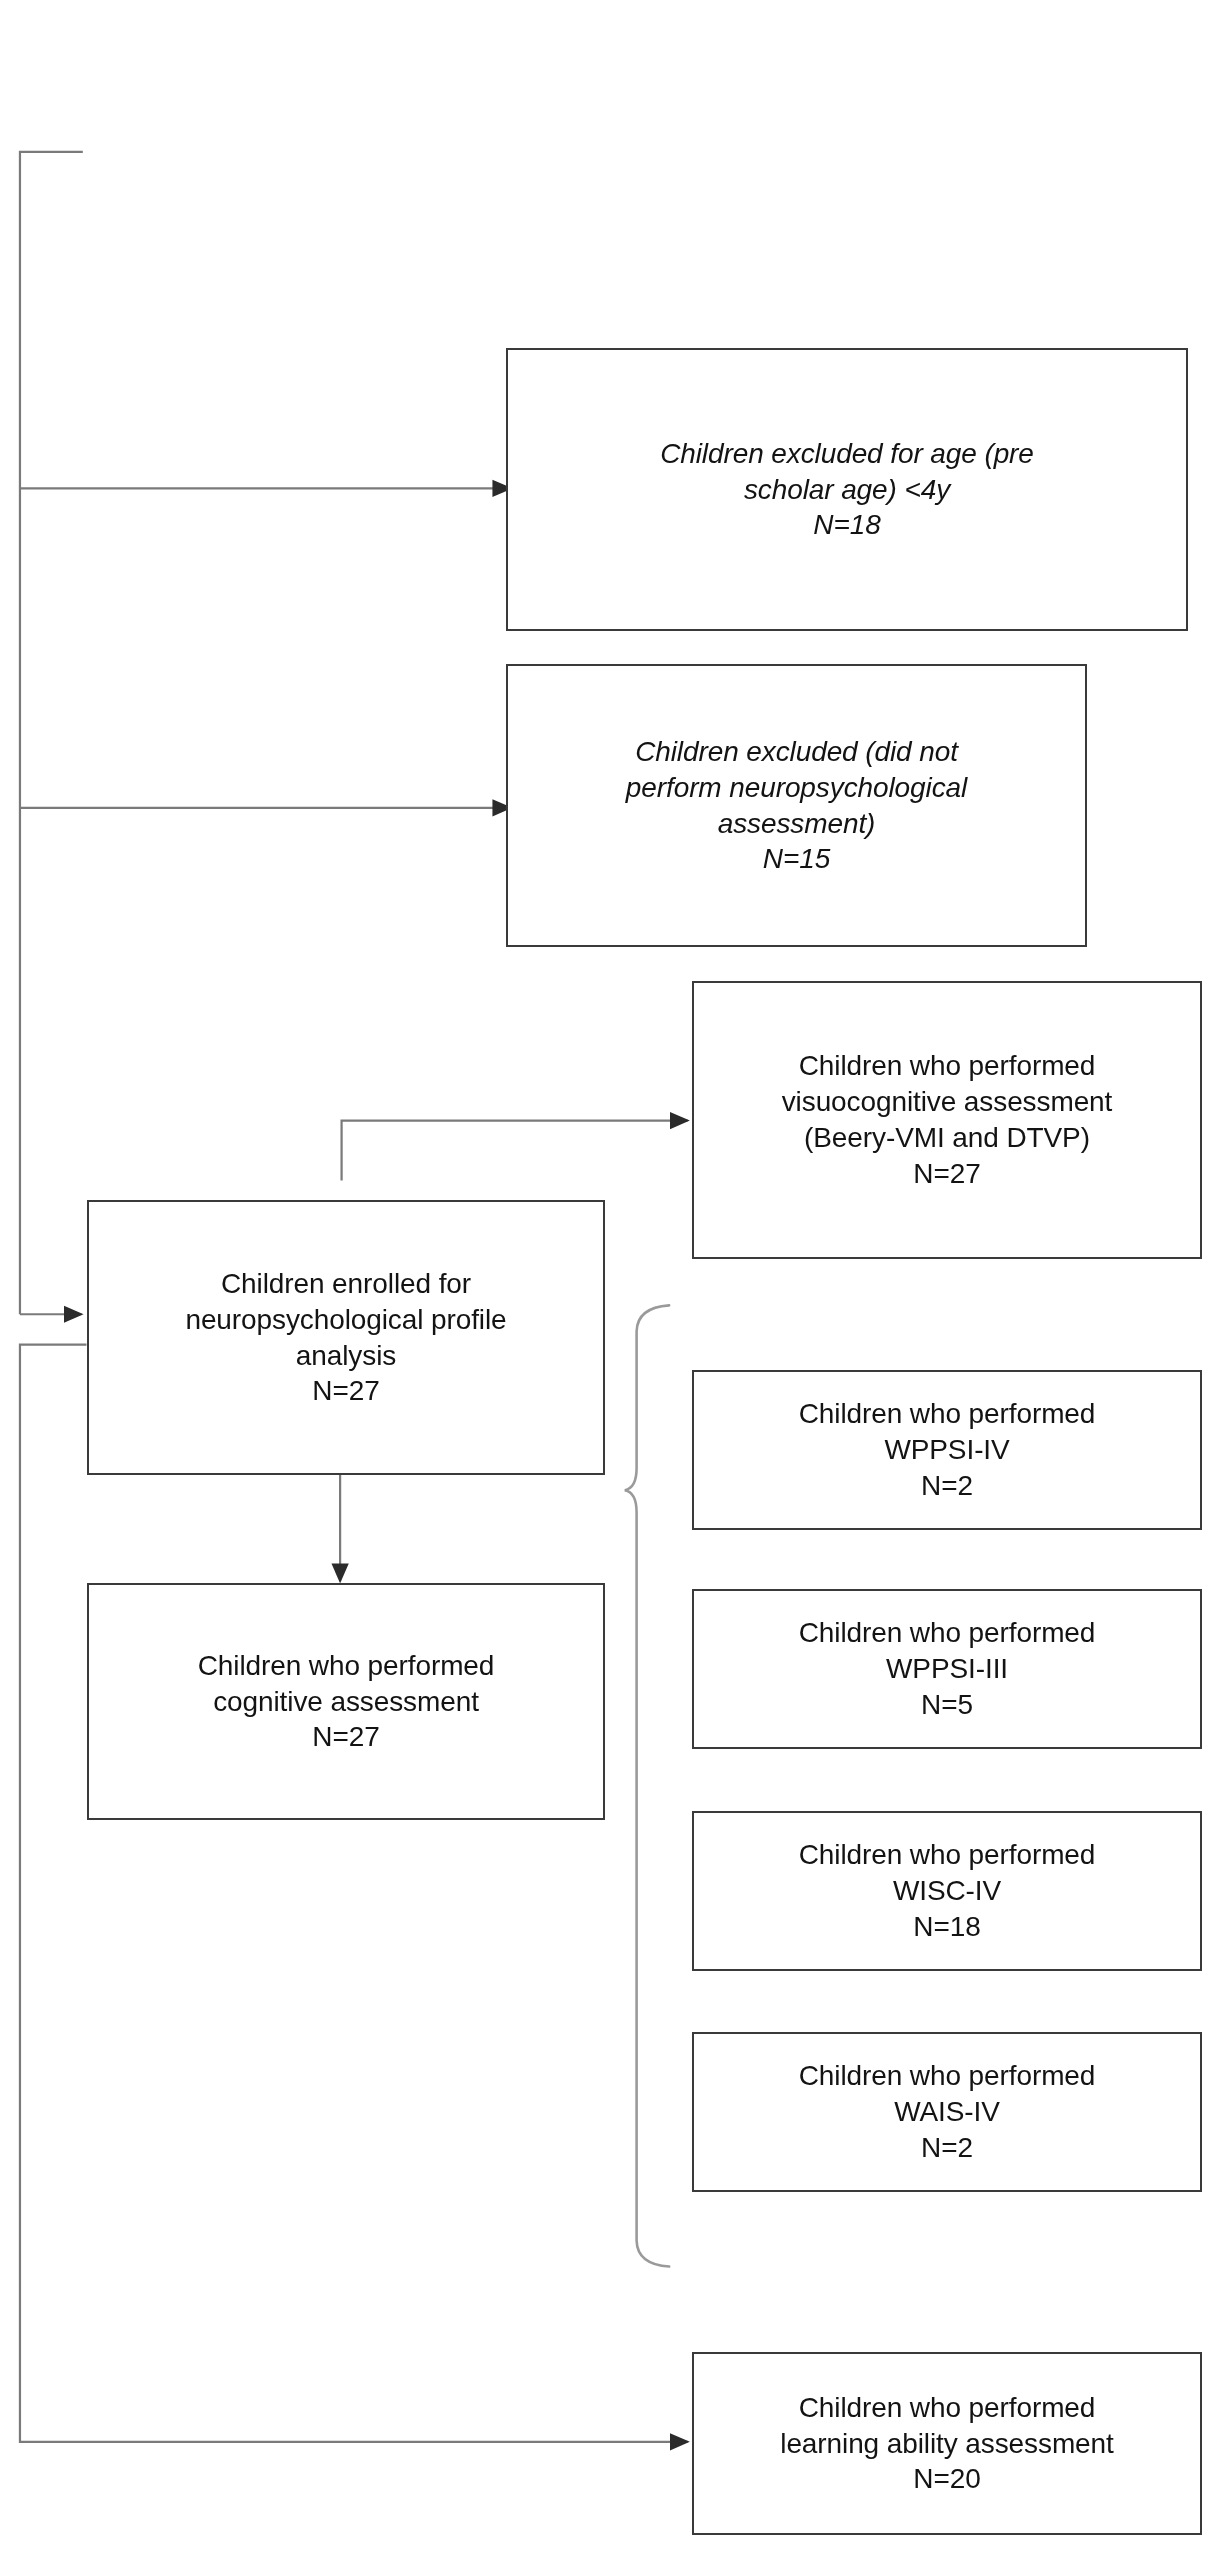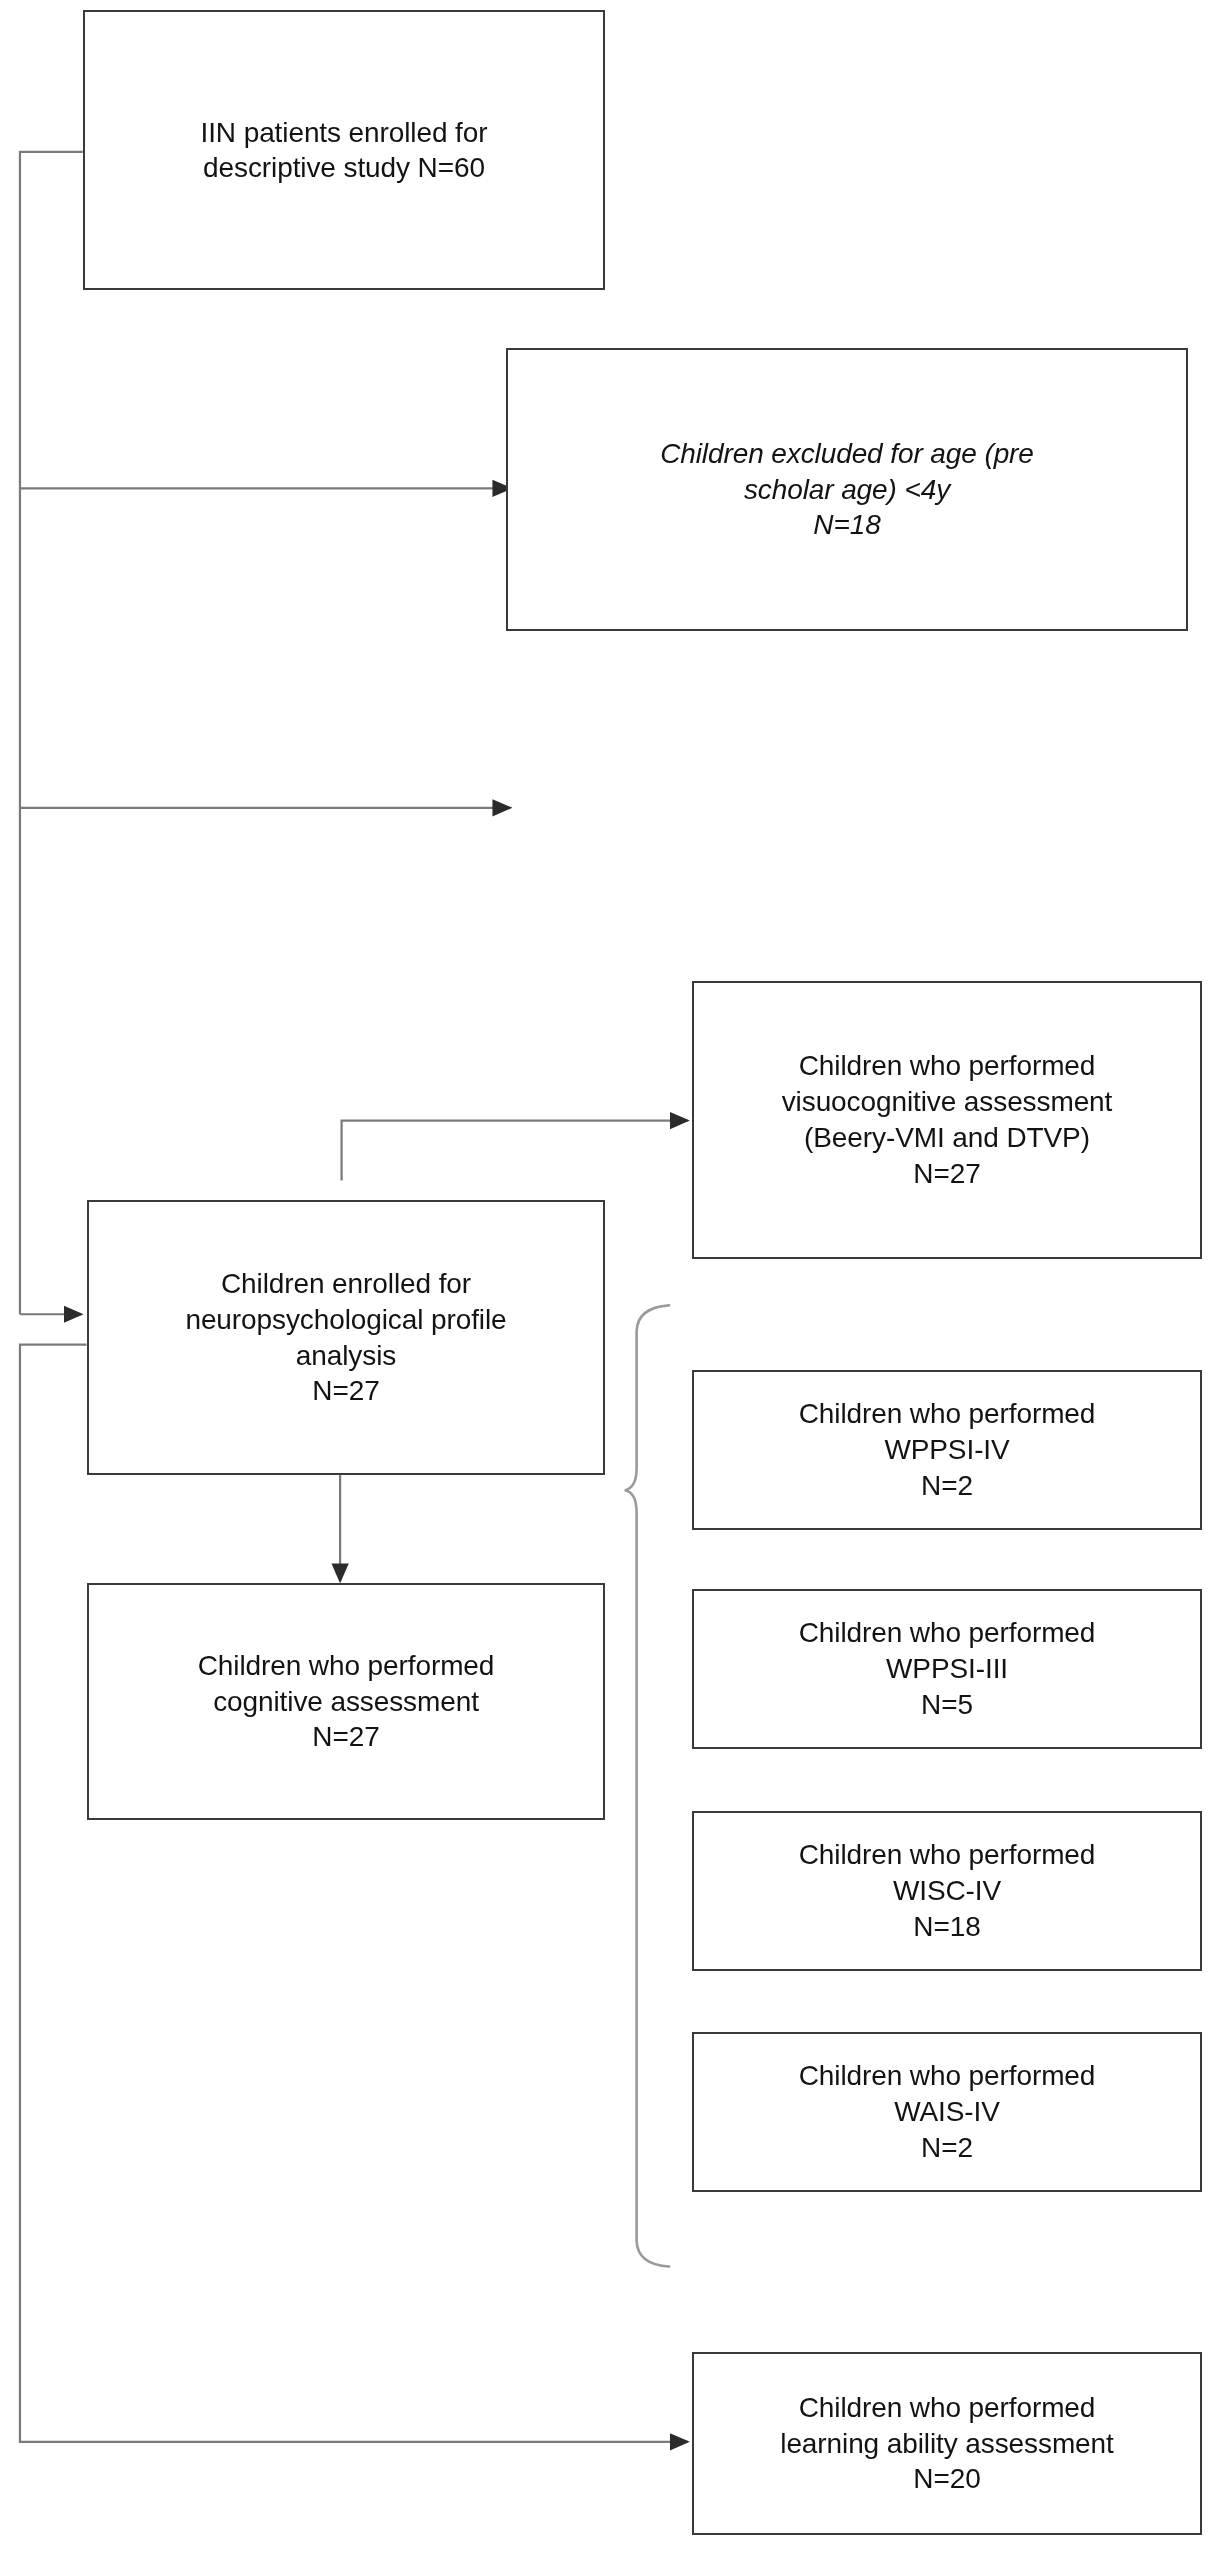--- a/index.html
+++ b/index.html
@@ -77,31 +77,33 @@
     <g>
       <path d="M117,1818 L27,1818 L27,3302 L930,3302" fill="none" stroke="#7a7a7a" stroke-width="3" marker-end="url(#arrowhead)"></path>
     </g>
 
     <g>
       <path d="M905,1765 Q862,1768 861,1800 L861,1985 Q861,2012 845,2015
                Q861,2018 861,2045 L861,3030 Q862,3062 905,3065" fill="none" stroke="#9a9a9a" stroke-width="3.5" stroke-linecap="round"></path>
     </g>
   </svg>
 
-  <div class="node-box" style="left:83px; top:10.4px; width:522px; height:280px;">
-    <span class="node-text">IIN patients enrolled for
-descriptive study N=60</span>
-  </div>
 
   <div class="node-box excluded" style="left:506px; top:348px; width:682px; height:283px;">
     <span class="node-text">Children excluded for age (pre
 scholar age) &lt;4y
 N=18</span>
   </div>
 
+  <div class="node-box excluded" style="left:506px; top:664px; width:581px; height:283px;">
+    <span class="node-text">Children excluded (did not
+perform neuropsychological
+assessment)
+N=15</span>
+  </div>
 
   <div class="node-box" style="left:692px; top:981px; width:510px; height:278px;">
     <span class="node-text">Children who performed
 visuocognitive assessment
 (Beery-VMI and DTVP)
 N=27</span>
   </div>
 
   <div class="node-box" style="left:87px; top:1179px; width:518px; height:275px;margin-top:21px;">
     <span class="node-text">Children enrolled for

